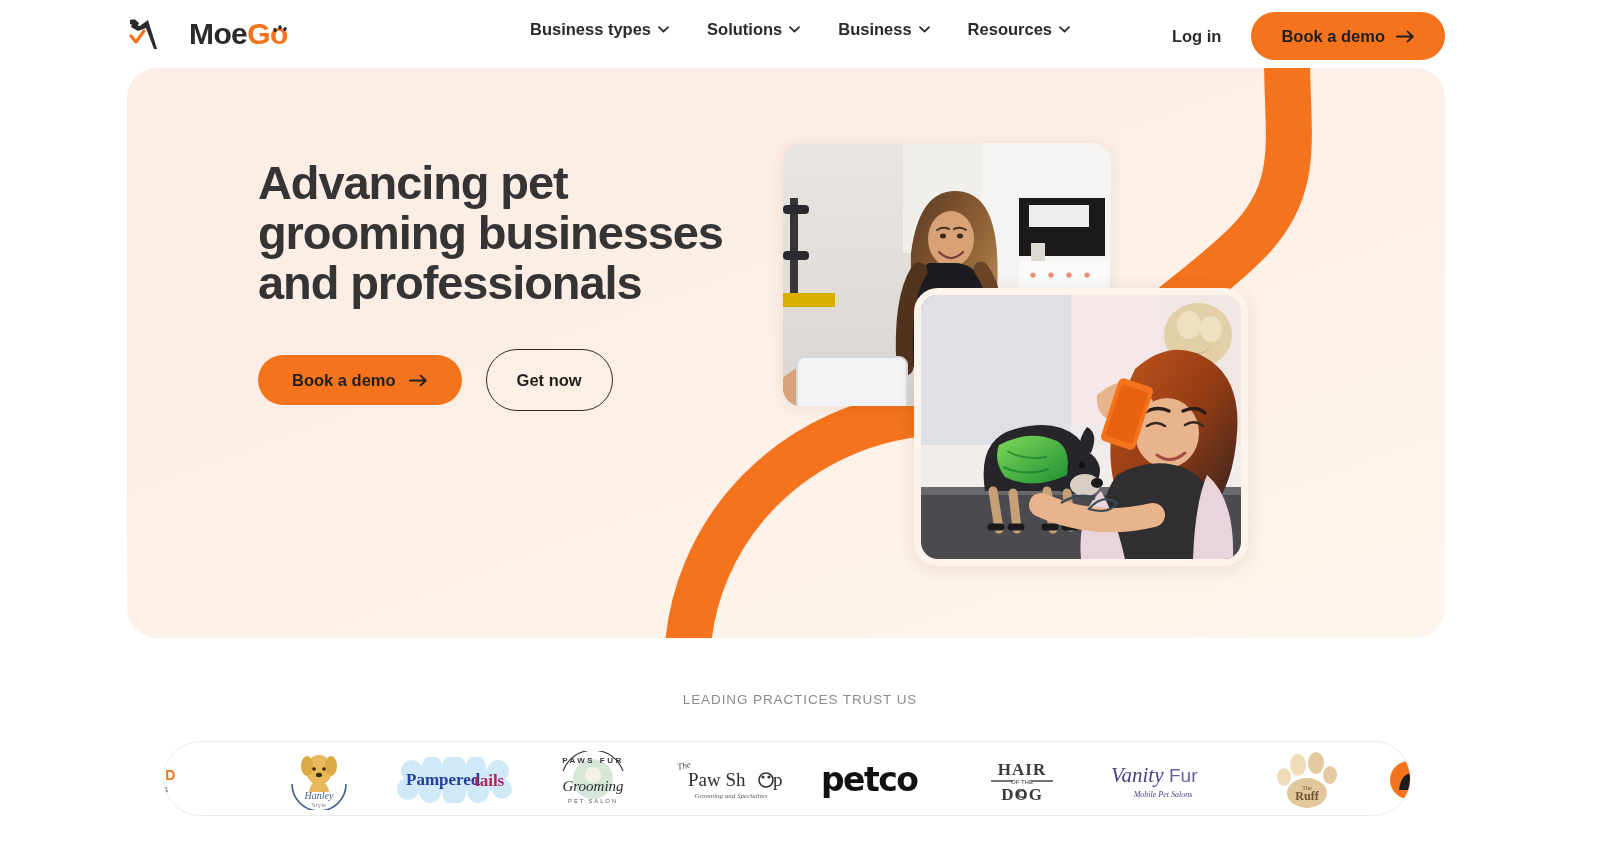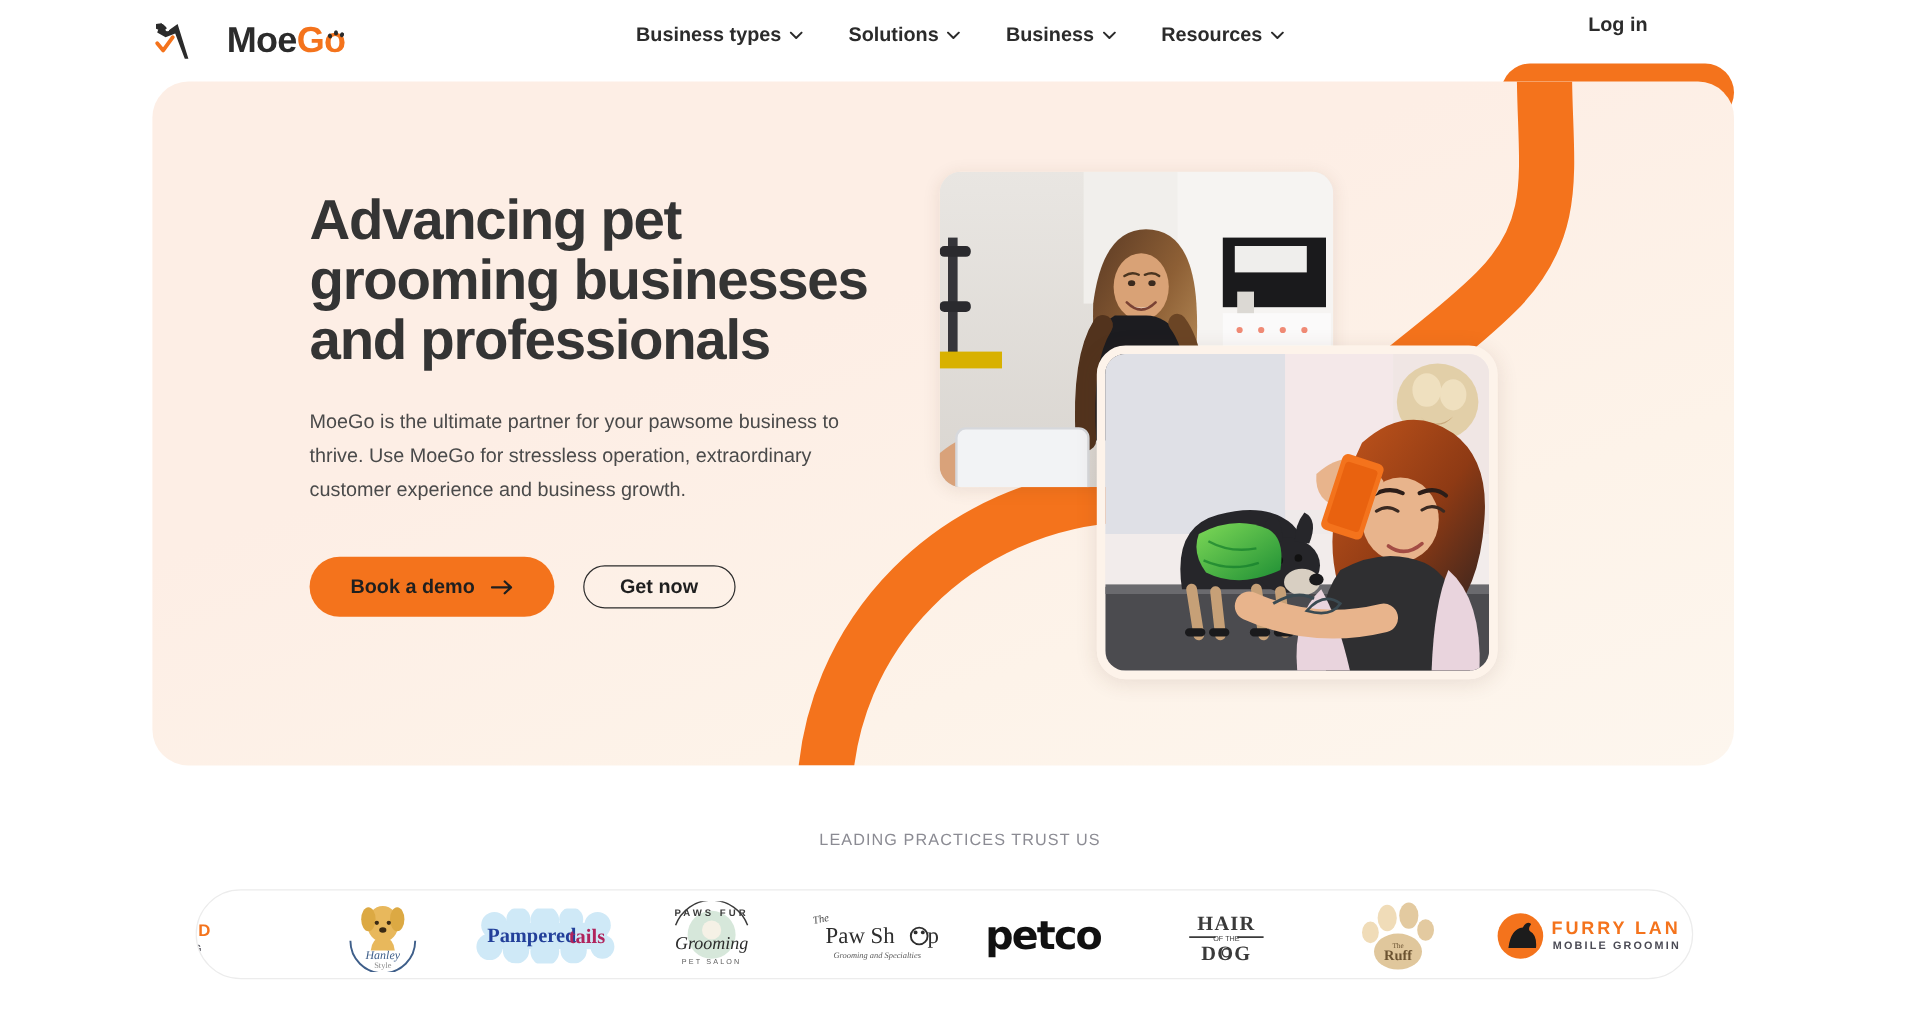--- a/index.html
+++ b/index.html
@@ -73,21 +73,20 @@
     display: inline-block;
   }
 
   .header-right {
     position: absolute;
     right: 155px;
     top: 12px;
     display: flex;
     align-items: center;
     gap: 22px;
-    flex-direction: column;
   }
   .login-link {
     font-size: 16.5px;
     font-weight: bold;
     color: #2b2b2b;
     cursor: pointer;
     padding: 0 8px;
     white-space: nowrap;
   }
   .btn-primary {
@@ -175,21 +174,21 @@
     align-items: center;
     justify-content: center;
     background: transparent;
     color: #1f1f1f;
     border: 1.6px solid #2b2b2b;
     border-radius: 999px;
     font-size: 16.5px;
     font-weight: bold;
     font-family: inherit;
     padding: 0 30px;
-    height: 36px;
+    height: 62px;
     cursor: pointer;
     white-space: nowrap;
   }
 
   
   .photo {
     position: absolute;
     border-radius: 18px;
     overflow: hidden;
   }
@@ -432,21 +431,20 @@
         <path d="M168 214 q14 -16 28 -6 q-8 12 -28 6z" fill="none" stroke="#3a4a52" stroke-width="2.2"></path>
         <path d="M176 100 q32 -28 56 6 q-10 24 -34 22 q-24 -4 -22 -28z" fill="#e8b48c"></path>
         <rect x="188" y="86" width="36" height="66" rx="5" fill="#f4731c" transform="rotate(18 206 119)"></rect>
         <rect x="192" y="92" width="28" height="54" rx="3" fill="#e9620f" transform="rotate(18 206 119)"></rect>
       </g>
     </svg>
   </div>
 
   <div class="hero-copy">
     <h1 class="hero-title">Advancing pet grooming businesses and professionals</h1>
-    <p class="hero-sub">MoeGo is the ultimate partner for your pawsome business to thrive. Use MoeGo for stressless operation, extraordinary customer experience and business growth.</p>
     <div class="hero-ctas">
       <button class="btn-hero-primary">
         <span>Book a demo</span>
         <svg class="arrow-ico" viewBox="0 0 19 13">
           <path d="M1 6.5 H16.4 M11.6 1.6 L16.8 6.5 L11.6 11.4" stroke="#1f1f1f" stroke-width="1.9" fill="none" stroke-linecap="round" stroke-linejoin="round"></path>
         </svg>
       </button>
       <button class="btn-hero-ghost">
         <span>Get now</span>
       </button>
@@ -535,20 +533,27 @@
       <svg width="74" height="48" viewBox="0 0 74 48">
         <text x="37" y="19" text-anchor="middle" font-family="'Liberation Serif', serif" font-size="17" font-weight="bold" fill="#3a3a3a" letter-spacing="1">HAIR</text>
         <line x1="6" y1="25" x2="28" y2="25" stroke="#3a3a3a" stroke-width="1.4"></line>
         <line x1="46" y1="25" x2="68" y2="25" stroke="#3a3a3a" stroke-width="1.4"></line>
         <text x="37" y="28" text-anchor="middle" font-family="'Liberation Sans', sans-serif" font-size="6" fill="#3a3a3a">OF THE</text>
         <text x="37" y="44" text-anchor="middle" font-family="'Liberation Serif', serif" font-size="17" font-weight="bold" fill="#3a3a3a" letter-spacing="1">DOG</text>
         <circle cx="37" cy="38" r="3.4" fill="none" stroke="#3a3a3a" stroke-width="1.2"></circle>
       </svg>
     </div>
 
+    <div class="logo-cell" style="width:142px">
+      <svg width="112" height="46" viewBox="0 0 112 46">
+        <text x="4" y="25" font-family="'Liberation Serif', serif" font-size="21" font-style="italic" fill="#4a3f86">Vanity</text>
+        <text x="62" y="25" font-family="'Liberation Sans', sans-serif" font-size="19" fill="#6a5fa0">Fur</text>
+        <text x="56" y="40" text-anchor="middle" font-family="'Liberation Serif', serif" font-size="8" font-style="italic" fill="#4a3f86">Mobile Pet Salons</text>
+      </svg>
+    </div>
 
     <div class="logo-cell" style="width:146px">
       <svg width="70" height="58" viewBox="0 0 70 58">
         <ellipse cx="26" cy="14" rx="8" ry="11" fill="#f0dcb8"></ellipse>
         <ellipse cx="44" cy="12" rx="8" ry="11" fill="#e3caa0"></ellipse>
         <ellipse cx="12" cy="26" rx="7" ry="9" fill="#f0dcb8"></ellipse>
         <ellipse cx="58" cy="24" rx="7" ry="9" fill="#e3caa0"></ellipse>
         <ellipse cx="35" cy="42" rx="20" ry="15" fill="#e0c79c"></ellipse>
         <text x="35" y="39" text-anchor="middle" font-family="'Liberation Serif', serif" font-size="6" fill="#6b5331">The</text>
         <text x="35" y="49" text-anchor="middle" font-family="'Liberation Serif', serif" font-size="12" font-weight="bold" fill="#6b5331">Ruff</text>

